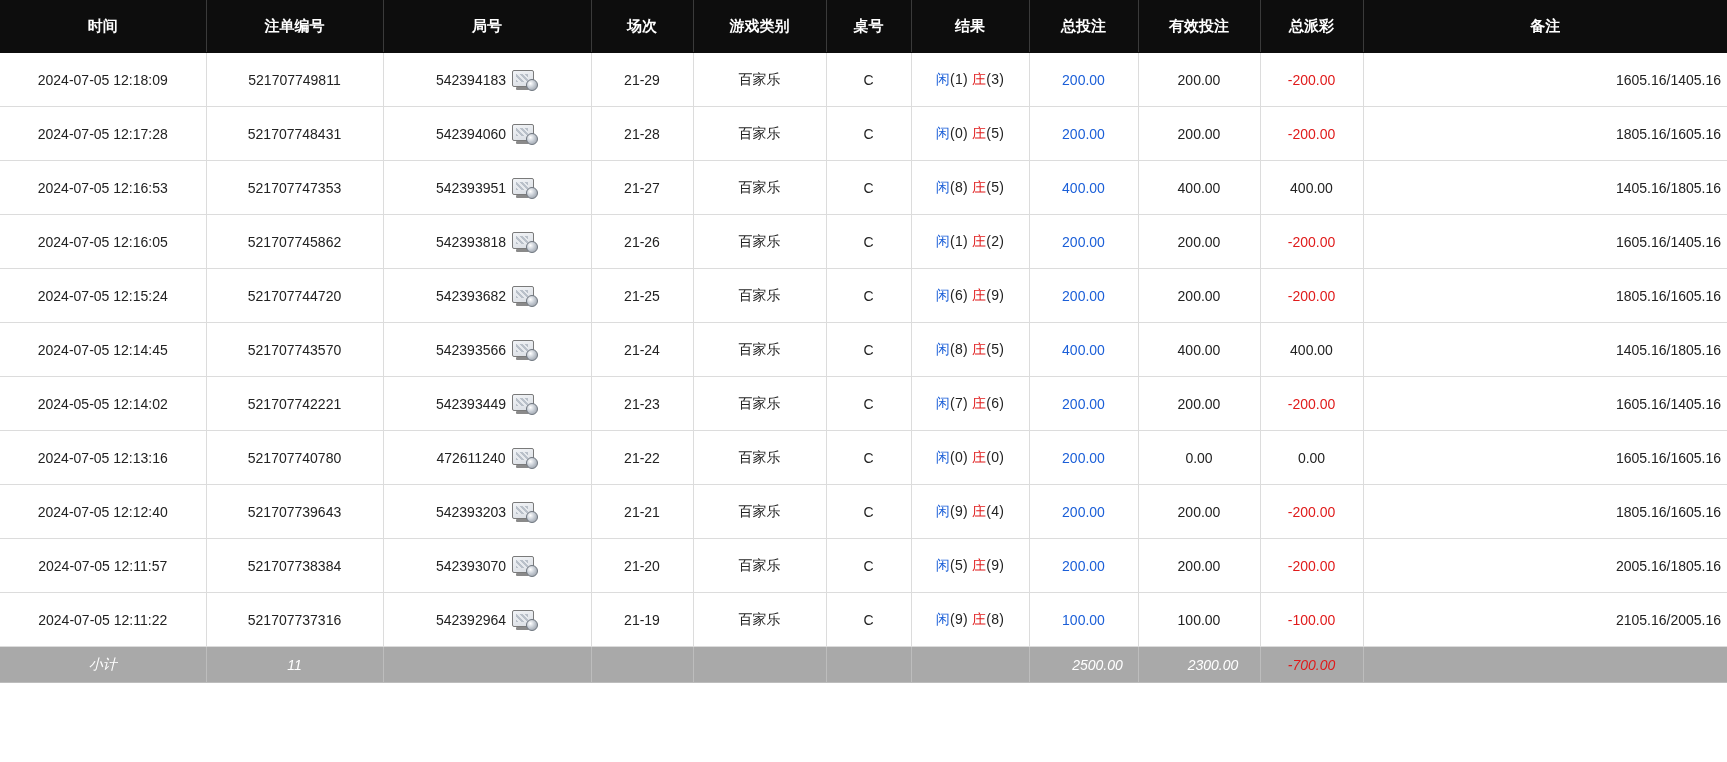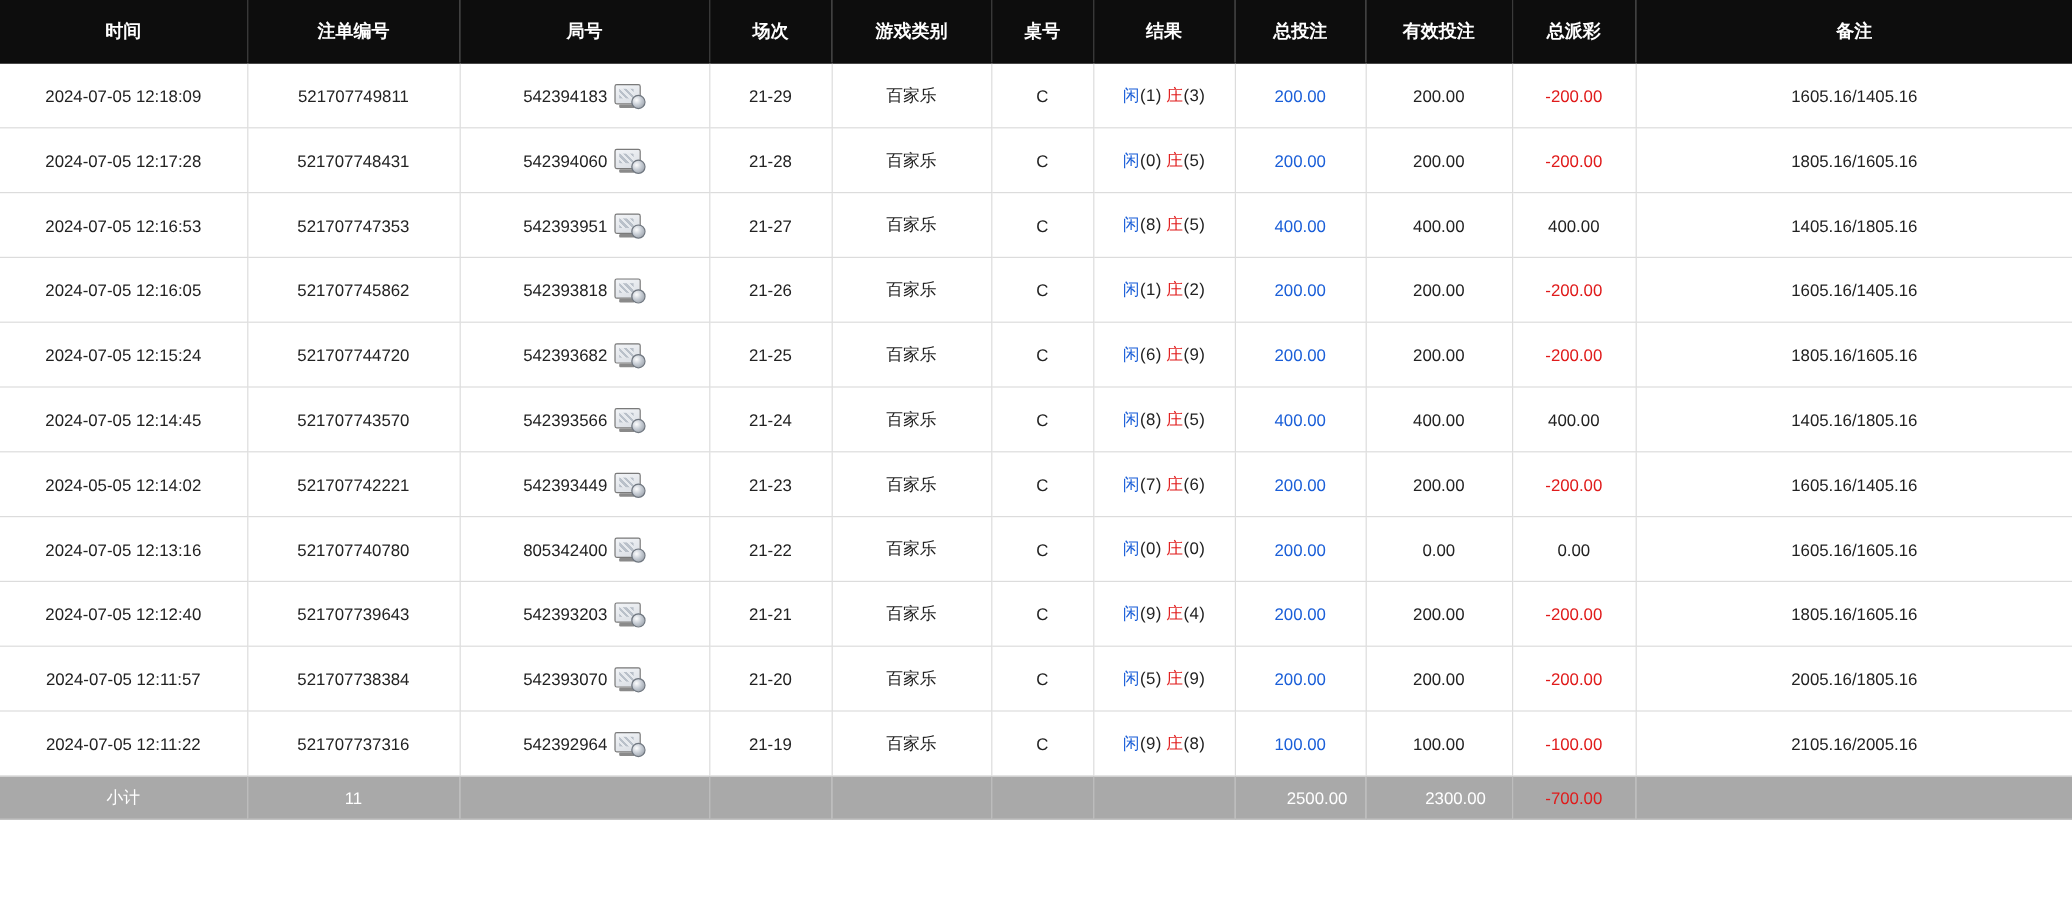--- a/index.html
+++ b/index.html
@@ -42,20 +42,21 @@
     height: 53px;
     text-align: center;
     border-right: 1px solid #dcdcdc;
     border-bottom: 1px solid #dcdcdc;
     padding: 0 6px;
     white-space: nowrap;
     vertical-align: middle;
   }
   table.bet-table td:last-child {
     border-right: none;
+    text-align: right;
   }
   tr.data-row td {
     background: #ffffff;
   }
   .c-blue { color: #1b5fd8; }
   .c-red  { color: #e01b1b; }
   .c-dark { color: #222222; }
 
   .round-cell {
     display: flex;
@@ -102,20 +103,21 @@
     box-sizing: border-box;
   }
 
   tr.summary-row td {
     background: #a9a9a9;
     color: #ffffff;
     font-size: 14px;
     height: 35px;
     border-right: 1px solid #bdbdbd;
     border-bottom: 1px solid #bdbdbd;
+    font-style: italic;
   }
   tr.summary-row td.num {
     color: #ffffff;
     padding-left: 34px;
   }
   tr.summary-row td.neg {
     color: #e01b1b;
   }
   .result-span { letter-spacing: 0.3px; }
 </style>
@@ -305,21 +307,21 @@
           <td class="c-blue">200.00</td>
           <td>200.00</td>
           <td class="c-red">-200.00</td>
           <td>1605.16/1405.16</td>
         </tr>
         <tr class="data-row">
           <td>2024-07-05 12:13:16</td>
           <td>521707740780</td>
           <td>
             <div class="round-cell">
-              <span>805342400</span>
+              <span>472611240</span>
               <span class="video-icon">
                 <span class="screen"></span>
                 <span class="base"></span>
                 <span class="lens"></span>
               </span>
             </div>
           </td>
           <td>21-22</td>
           <td>百家乐</td>
           <td>C</td>

